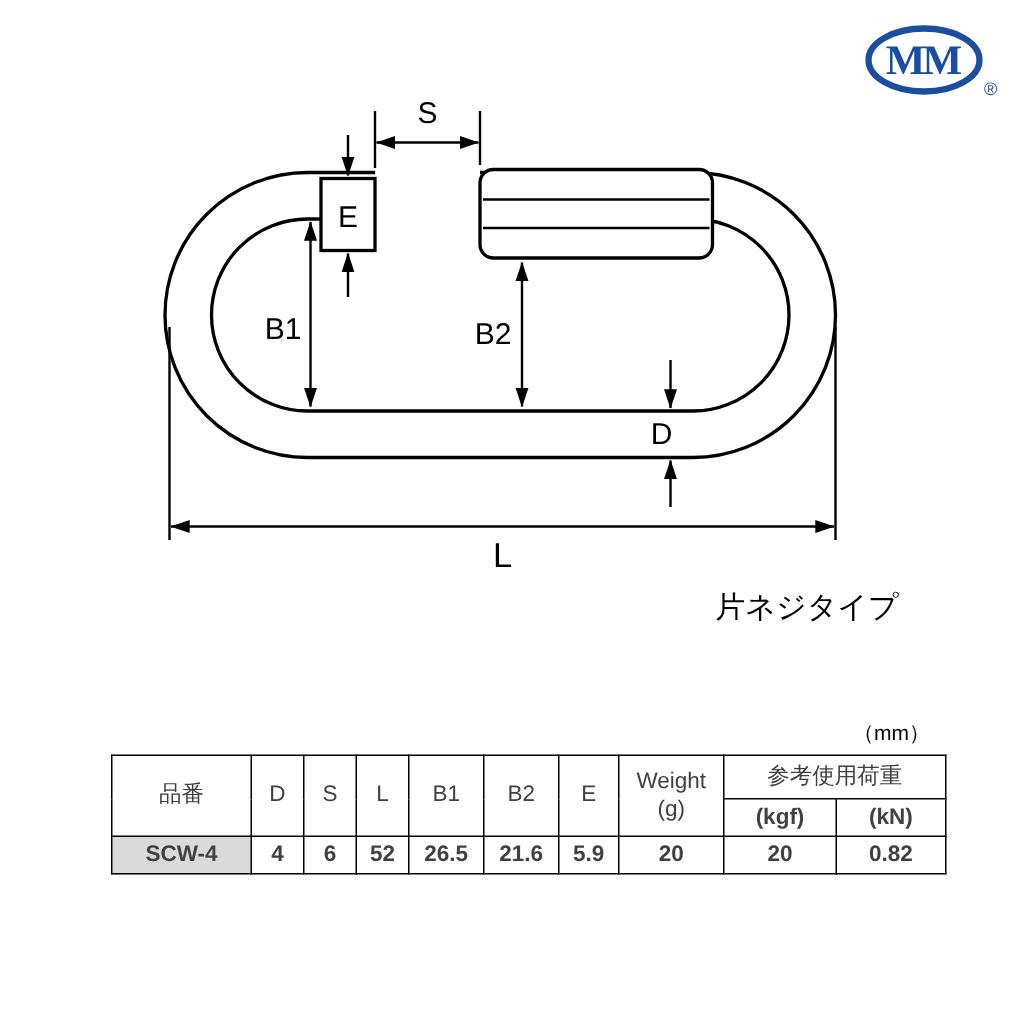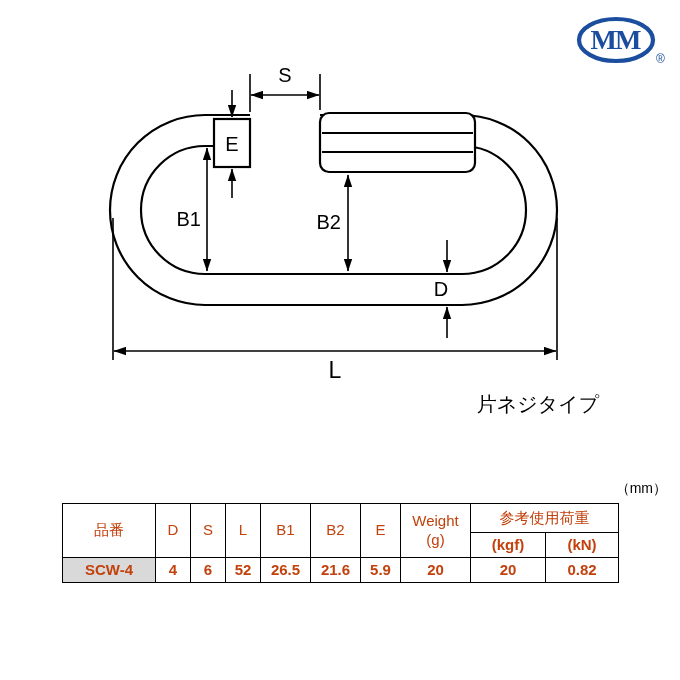--- a/index.html
+++ b/index.html
@@ -39,30 +39,29 @@
     fill: var(--logo-blue, #1b4e9e);
   }
   .unit-note {
     position: absolute;
     left: 0;
     top: 480px;
     width: 620px;
     text-align: right;
     font-size: 14px;
     color: #000;
-    padding-left: 47px;
   }
   table.spec-table {
     position: absolute;
-    left: 62px;
+    left: 74px;
     top: 503px;
     border-collapse: collapse;
     table-layout: fixed;
     font-size: 15px;
-    color: #c2410c;
+    color: #404040;
   }
   table.spec-table th, table.spec-table td {
     border: 1.6px solid #000;
     text-align: center;
     vertical-align: middle;
     font-weight: normal;
     padding: 1px 2px;
     background: #ffffff;
     line-height: 1.25;
   }

